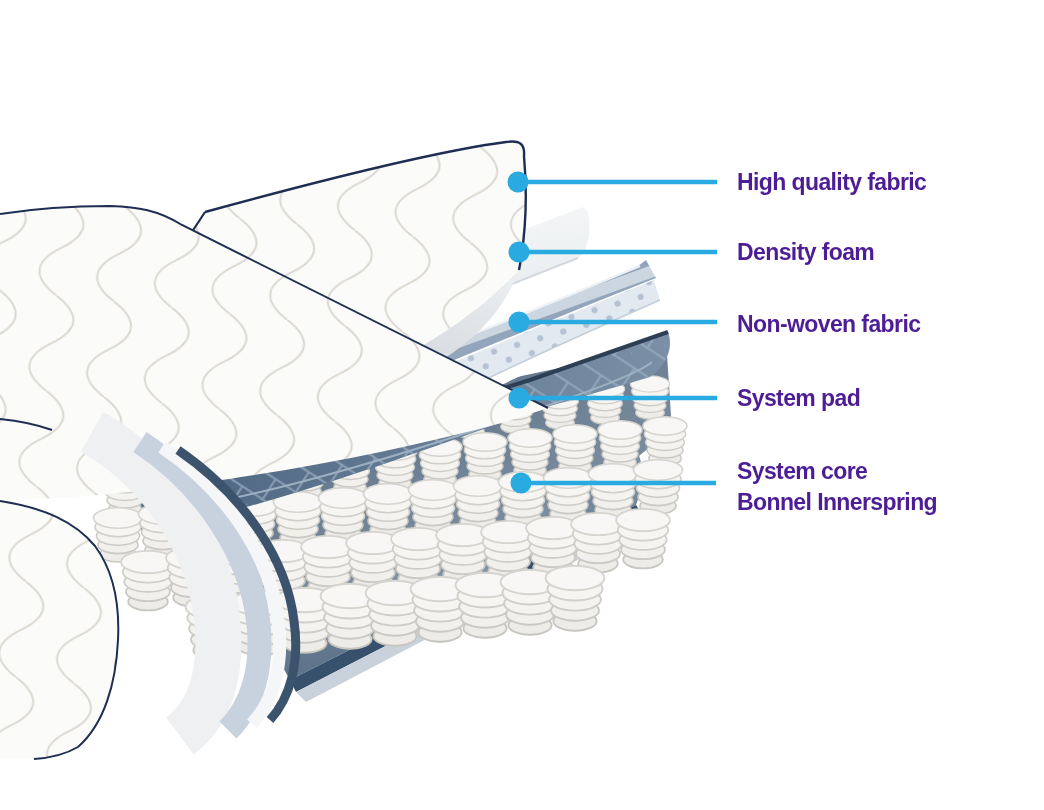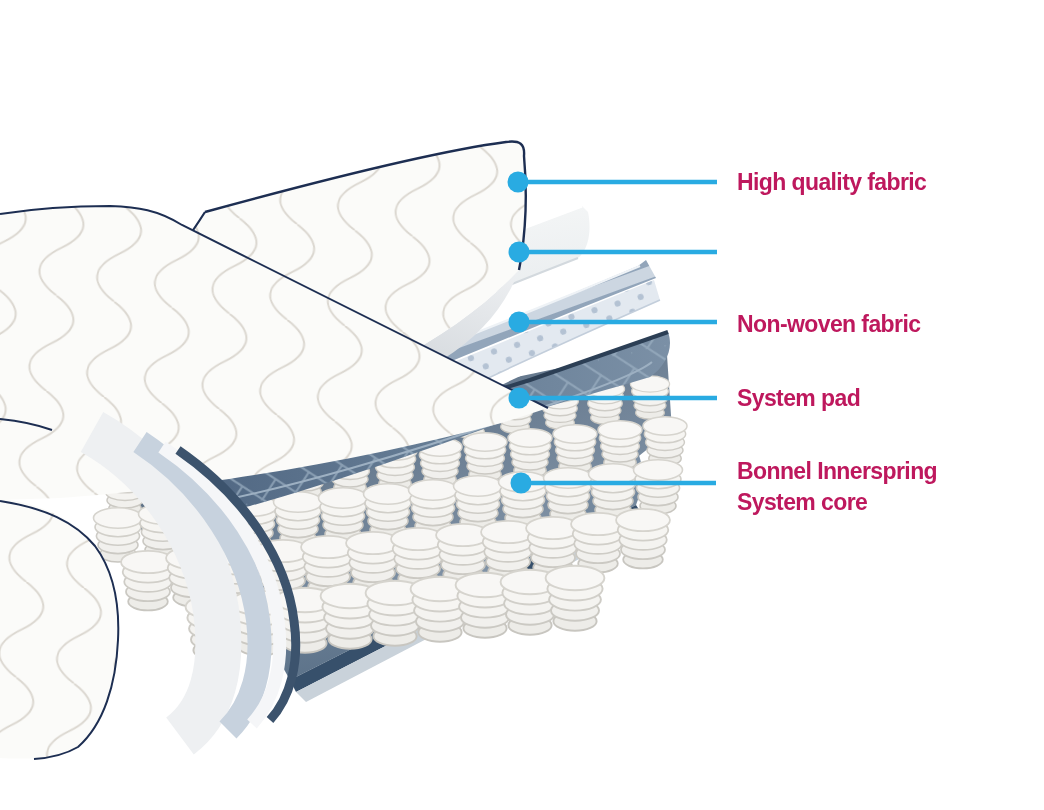--- a/index.html
+++ b/index.html
@@ -3,21 +3,21 @@
 <meta charset="utf-8">
 <style>
   html,body{margin:0;padding:0;background:#ffffff;}
   .stage{
     position:relative;width:1044px;height:810px;background:#ffffff;
     overflow:hidden;font-family:"Liberation Sans",sans-serif;
   }
   .art{position:absolute;left:0;top:0;width:1044px;height:810px;}
   .callout-label{
     position:absolute;left:737px;transform:translateY(-50%);
-    font-weight:700;font-size:23px;letter-spacing:-0.6px;color:#be185d;
+    font-weight:700;font-size:23px;letter-spacing:-0.6px;color:#4c1d95;
     white-space:nowrap;line-height:31px;
   }
   .callout-label span{display:block;}
 </style>
 </head>
 <body>
 
 <div class="stage">
 
   <svg class="art" viewBox="0 0 1044 810" aria-hidden="true">
@@ -215,20 +215,21 @@
         <circle cx="519" cy="398" r="10.5" stroke="none"></circle>
       </g>
       <g>
         <line x1="521" y1="483" x2="716" y2="483" stroke-width="4.6"></line>
         <circle cx="521" cy="483" r="10.5" stroke="none"></circle>
       </g>
     </g>
   </svg>
 
   <div class="callout-label" style="top:182px">High quality fabric</div>
+  <div class="callout-label" style="top:252px">Density foam</div>
   <div class="callout-label" style="top:324px">Non-woven fabric</div>
   <div class="callout-label" style="top:398px">System pad</div>
   <div class="callout-label" style="top:487px">
+    <span>System core</span>
     <span>Bonnel Innerspring</span>
-    <span>System core</span>
   </div>
 
 </div>
 
 </body></html>

